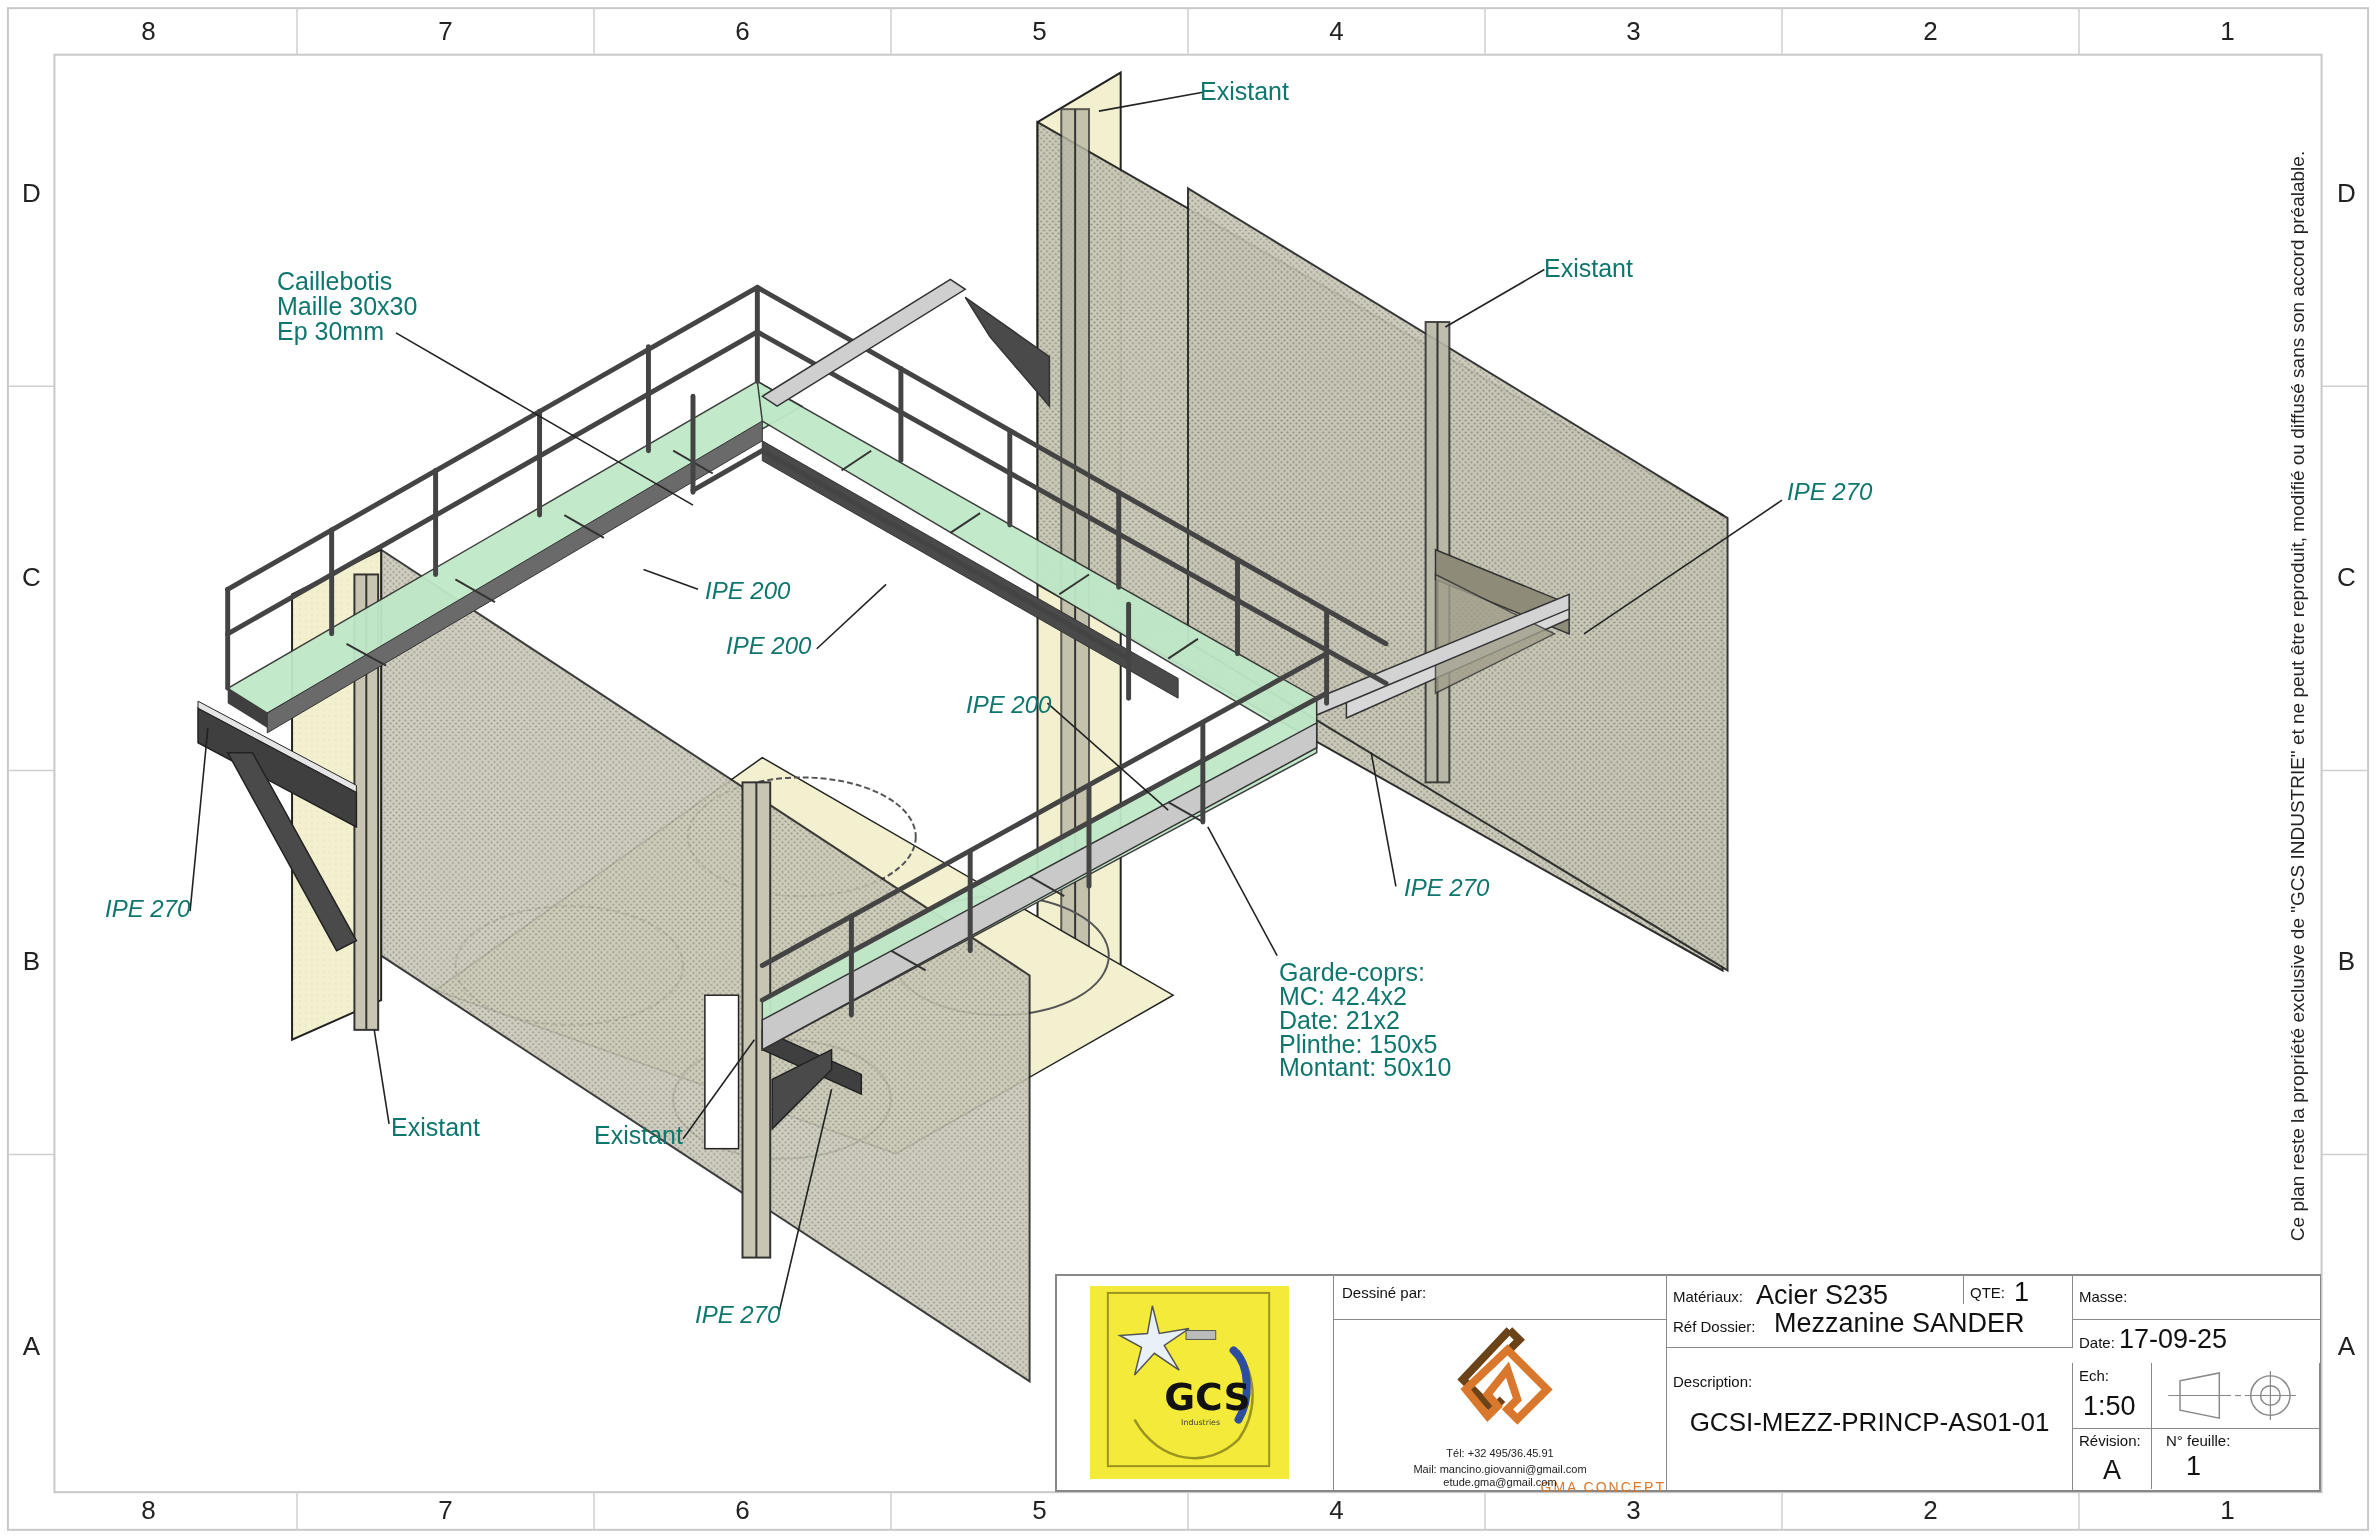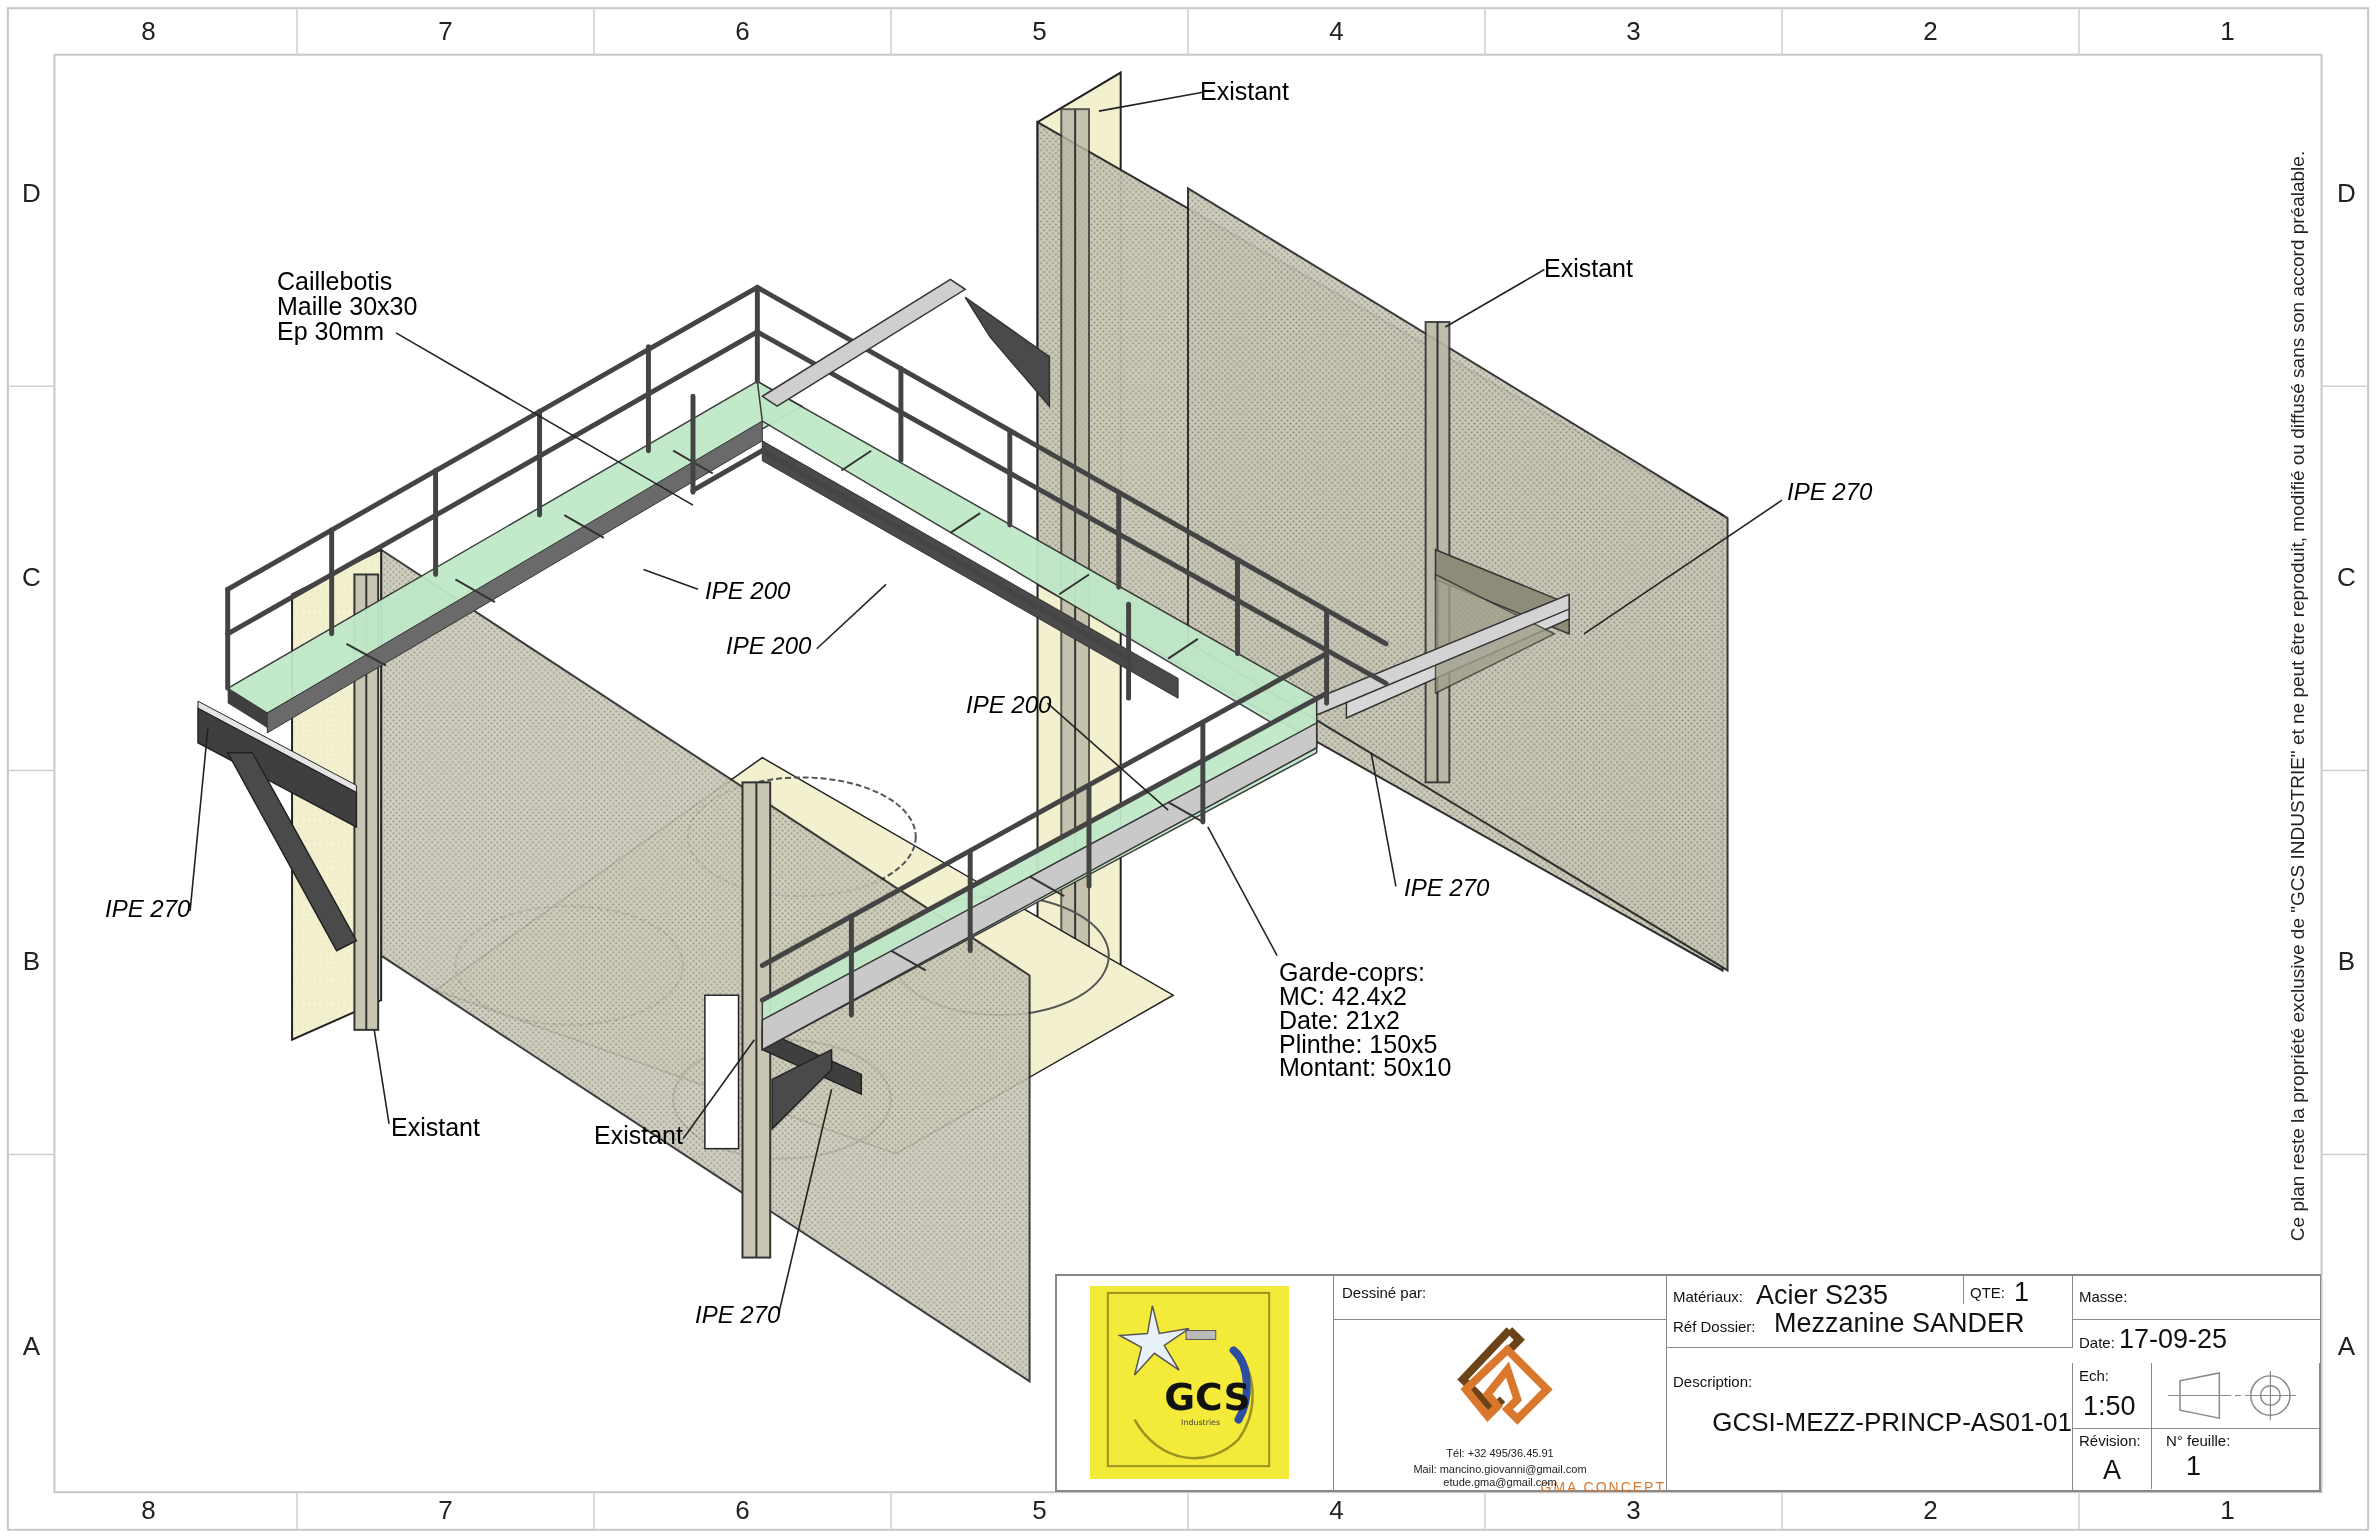--- a/index.html
+++ b/index.html
@@ -1,21 +1,21 @@
 <!DOCTYPE html>
 <html><head>
 <meta charset="utf-8">
 <style>
   html, body { margin:0; padding:0; background:#ffffff; }
   body { width:2376px; height:1538px; position:relative; overflow:hidden;
          font-family:"Liberation Sans", "DejaVu Sans", sans-serif; color:#111; }
   .abs { position:absolute; }
   #sheet { position:absolute; left:0; top:0; width:2376px; height:1538px; }
   .zone-label { position:absolute; font-size:26px; color:#222; text-align:center; width:59px; line-height:30px; }
-  .note { position:absolute; font-size:25px; color:#000000; line-height:25px; white-space:pre; }
+  .note { position:absolute; font-size:25px; color:#0f766e; line-height:25px; white-space:pre; }
   .note.small { font-size:24px;font-style:italic; }
 
   
   #title-block { position:absolute; left:1055px; top:1274px; width:1266px; height:218px;
                  border:2px solid #888; box-sizing:border-box; background:#fff; }
   .tb-cell { position:absolute; box-sizing:border-box; border:1.5px solid #8a8a8a; background:#fff; }
   .tb-lbl { position:absolute; font-size:15px; color:#111; font-family:"Liberation Sans Narrow","Liberation Sans",sans-serif; }
   .tb-val { position:absolute; font-size:27px; color:#111; }
   #gcs-logo { position:absolute; left:33px; top:10px; width:199px; height:193px; background:#f4ea3a; }
   #gma-name { position:absolute; left:0; width:100%; text-align:right; top:147px; font-size:14px;
@@ -325,21 +325,21 @@
       <div class="tb-val" style="left:107px;top:4px">Mezzanine SANDER</div>
     </div>
 
     <div class="tb-cell" style="left:1016px;top:44px;width:247px;height:44px;border-width:0 0 1.5px 0">
       <div class="tb-lbl" style="left:6px;top:14px">Date:</div>
       <div class="tb-val" style="left:46px;top:4px">17-09-25</div>
     </div>
 
     <div class="tb-cell" style="left:610px;top:87px;width:406px;height:127px;border-width:0 1.5px 0 0">
       <div class="tb-lbl" style="left:6px;top:10px">Description:</div>
-      <div class="tb-val" style="left:0;width:100%;text-align:right;top:44px;font-size:26px">GCSI-MEZZ-PRINCP-AS01-01</div>
+      <div class="tb-val" style="left:0;width:100%;text-align:center;top:44px;font-size:26px">GCSI-MEZZ-PRINCP-AS01-01</div>
     </div>
 
     <div class="tb-cell" style="left:1016px;top:87px;width:79px;height:66px;border-width:0 1.5px 1.5px 0">
       <div class="tb-lbl" style="left:6px;top:4px">Ech:</div>
       <div class="tb-val" style="left:10px;top:28px">1:50</div>
     </div>
 
     <div class="tb-cell" style="left:1095px;top:87px;width:167px;height:66px;border-width:0 0 1.5px 0">
       <svg class="abs" style="left:8px;top:6px" width="153" height="55" viewBox="0 0 155 56">
         <polygon points="20,12 60,4 60,50 20,42" fill="none" stroke="#888" stroke-width="1.5"></polygon>

